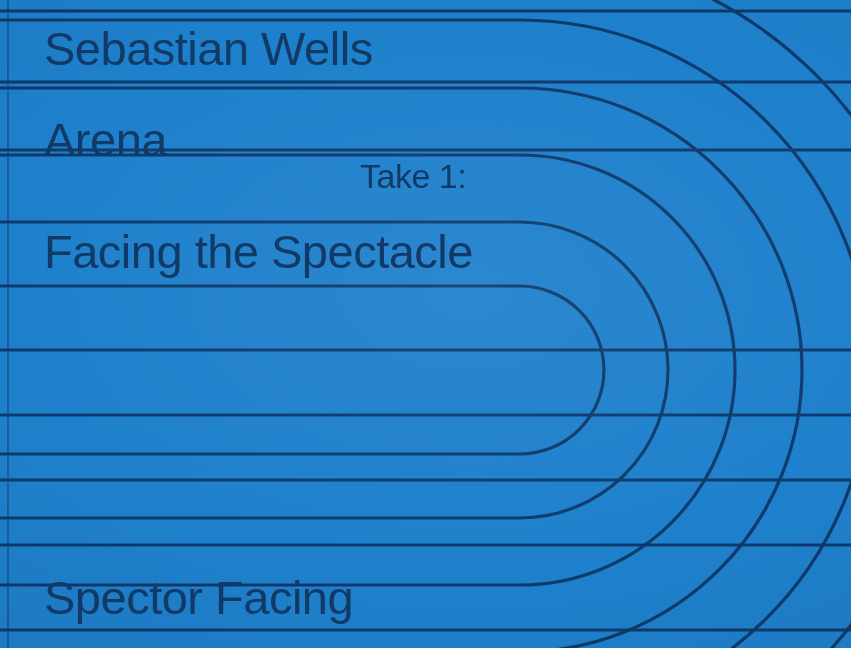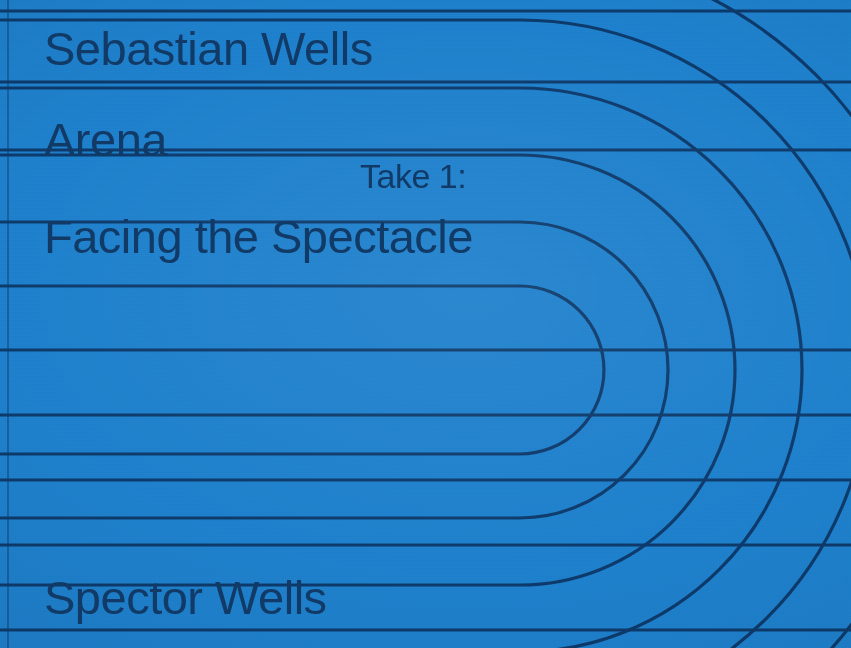--- a/index.html
+++ b/index.html
@@ -52,21 +52,21 @@
   .txt {
     position: absolute;
     color: #113a66;
     white-space: nowrap;
     letter-spacing: -0.5px;
     font-weight: 400;
   }
   #author   { left: 44px;  top: 21px;  font-size: 47px; }
   #series   { left: 44px;  top: 89px;  font-size: 47px; margin-top: 23px; }
   #take     { left: 348px; top: 157px; font-size: 34px; margin-left: 12px; }
-  #subtitle { left: 44px;  top: 209px; font-size: 47px; }
+  #subtitle { left: 44px;  top: 224px; font-size: 47px; }
   #pub      { left: 44px;  top: 570px; font-size: 47px; }
 </style>
 </head>
 <body>
 
 <div id="cover">
 
   <svg id="track" viewBox="0 0 851 648" width="851" height="648" preserveAspectRatio="none" aria-hidden="true">
     <defs>
       <g id="defs-holder"></g>
@@ -110,15 +110,15 @@
   <div id="vignette"></div>
 
   <div class="txt" id="author">Sebastian Wells</div>
 
   <div class="txt" id="series">Arena</div>
 
   <div class="txt" id="take">Take 1:</div>
 
   <div class="txt" id="subtitle">Facing the Spectacle</div>
 
-  <div class="txt" id="pub">Spector Wells</div>
+  <div class="txt" id="pub">Spector Facing</div>
 
 </div>
 
 </body></html>

